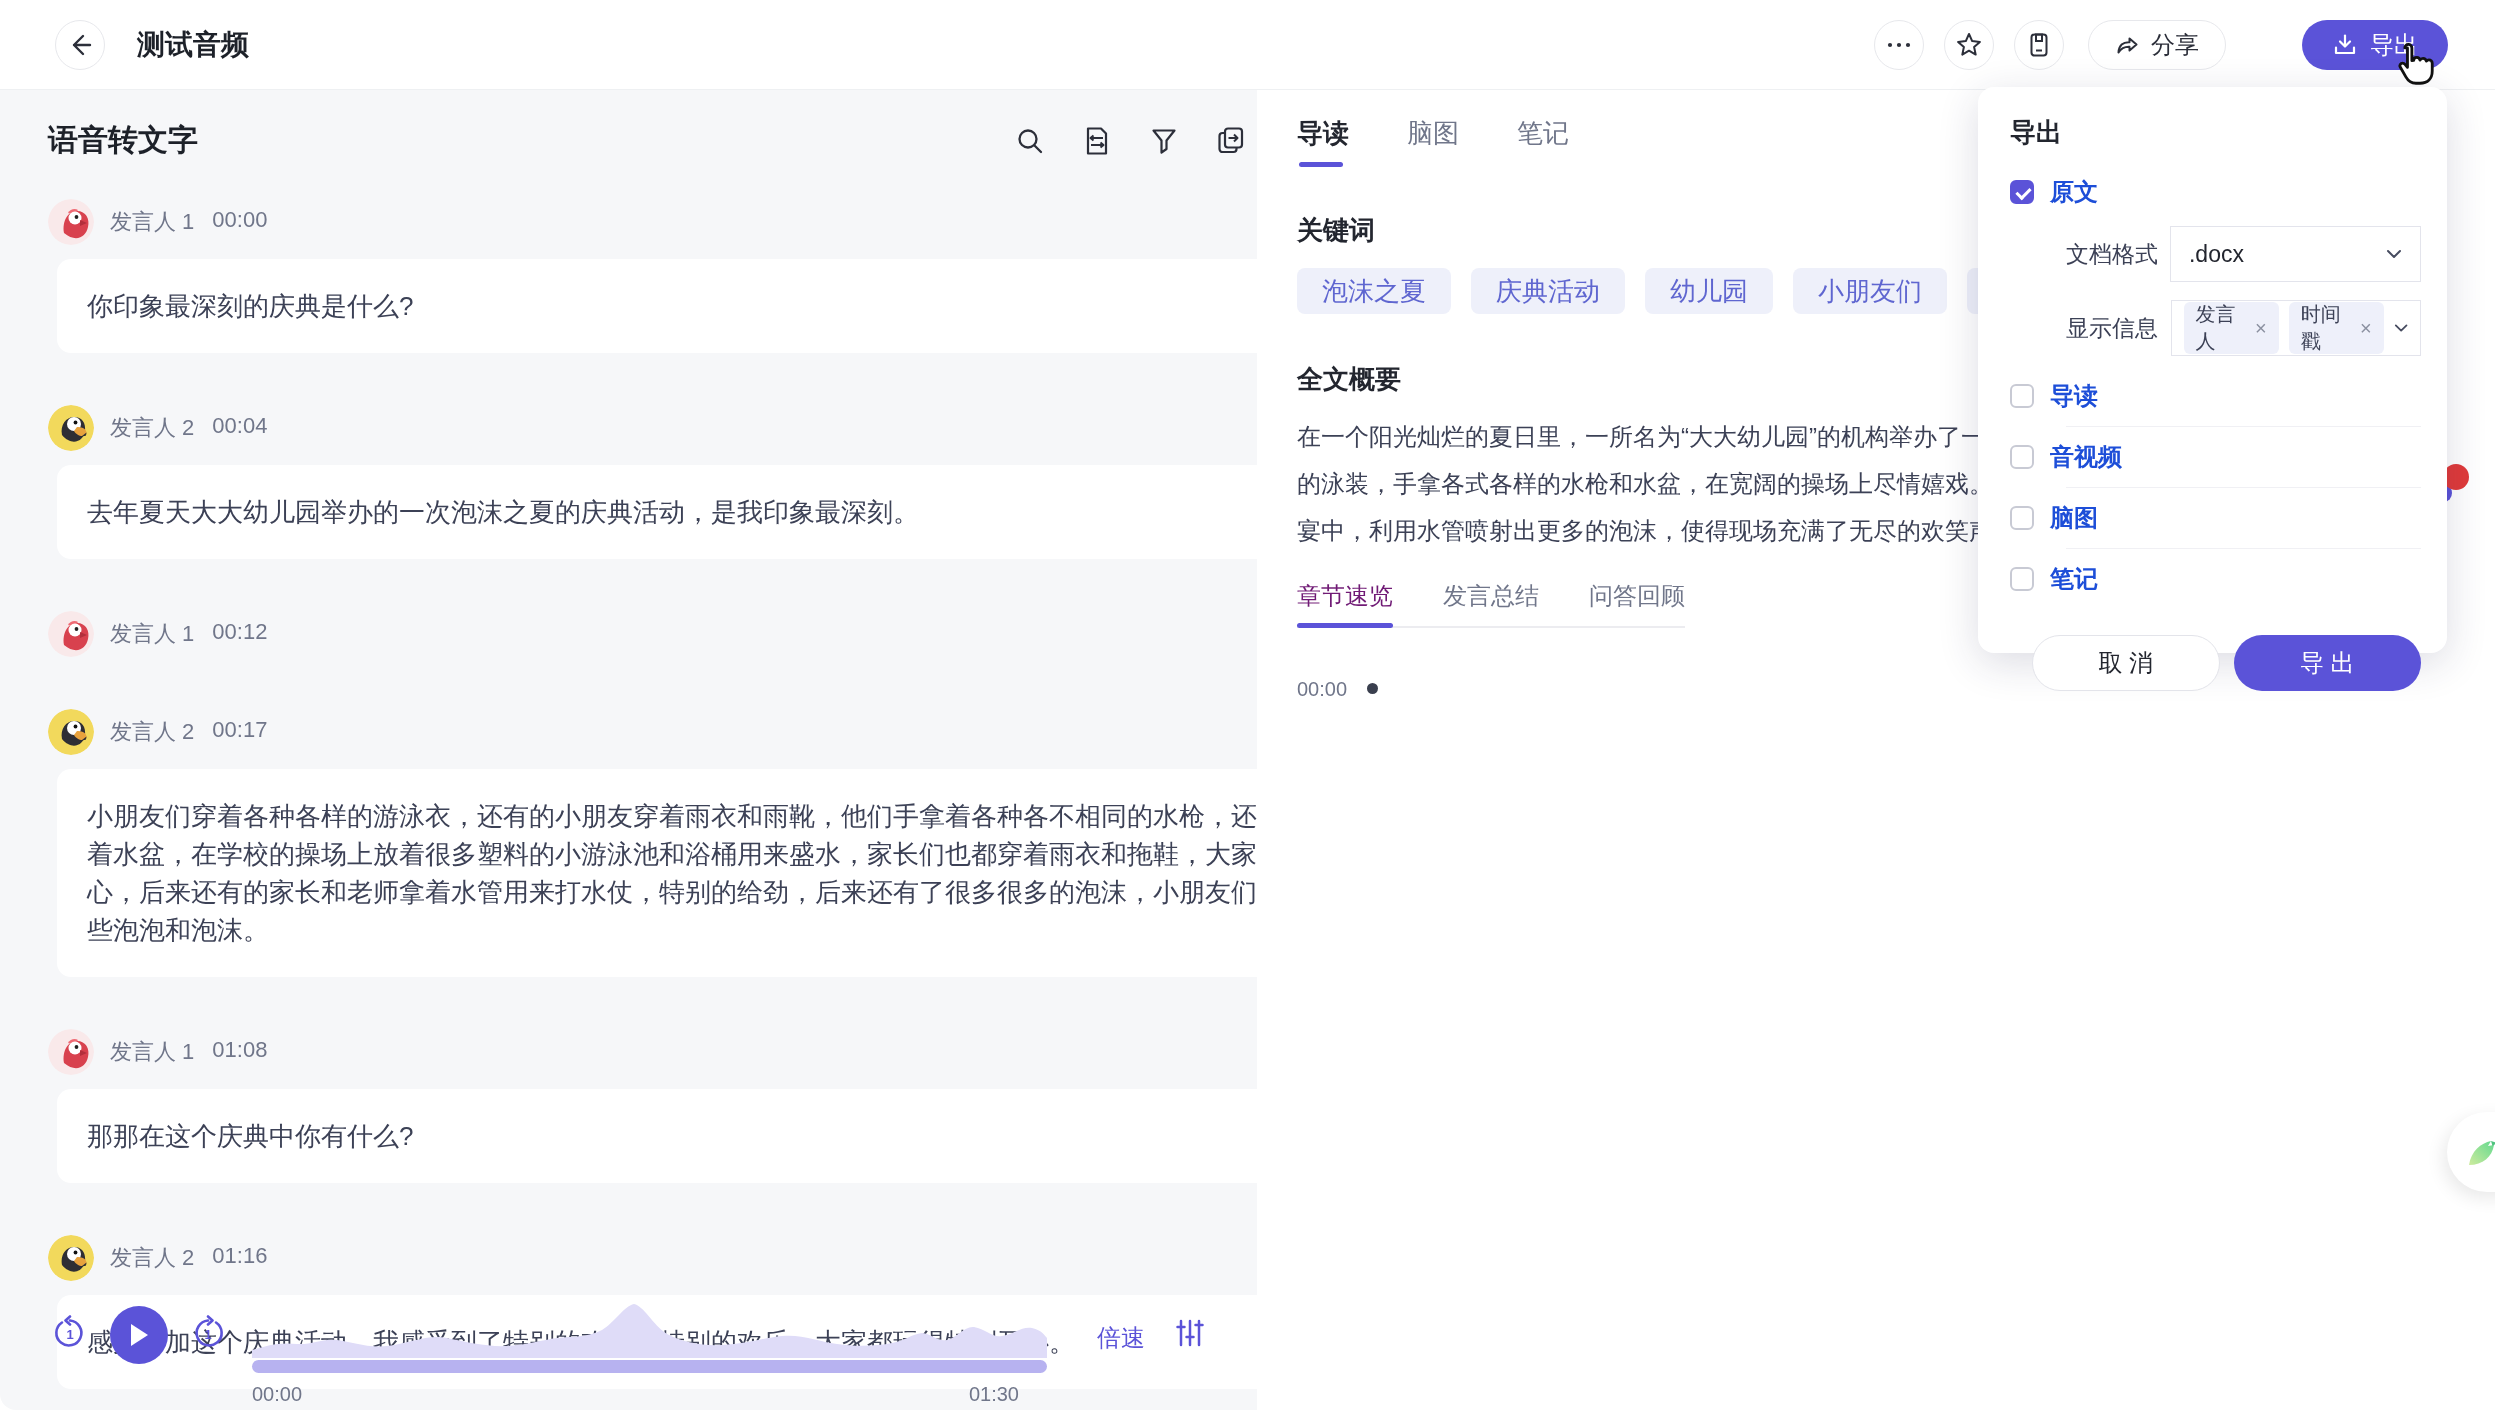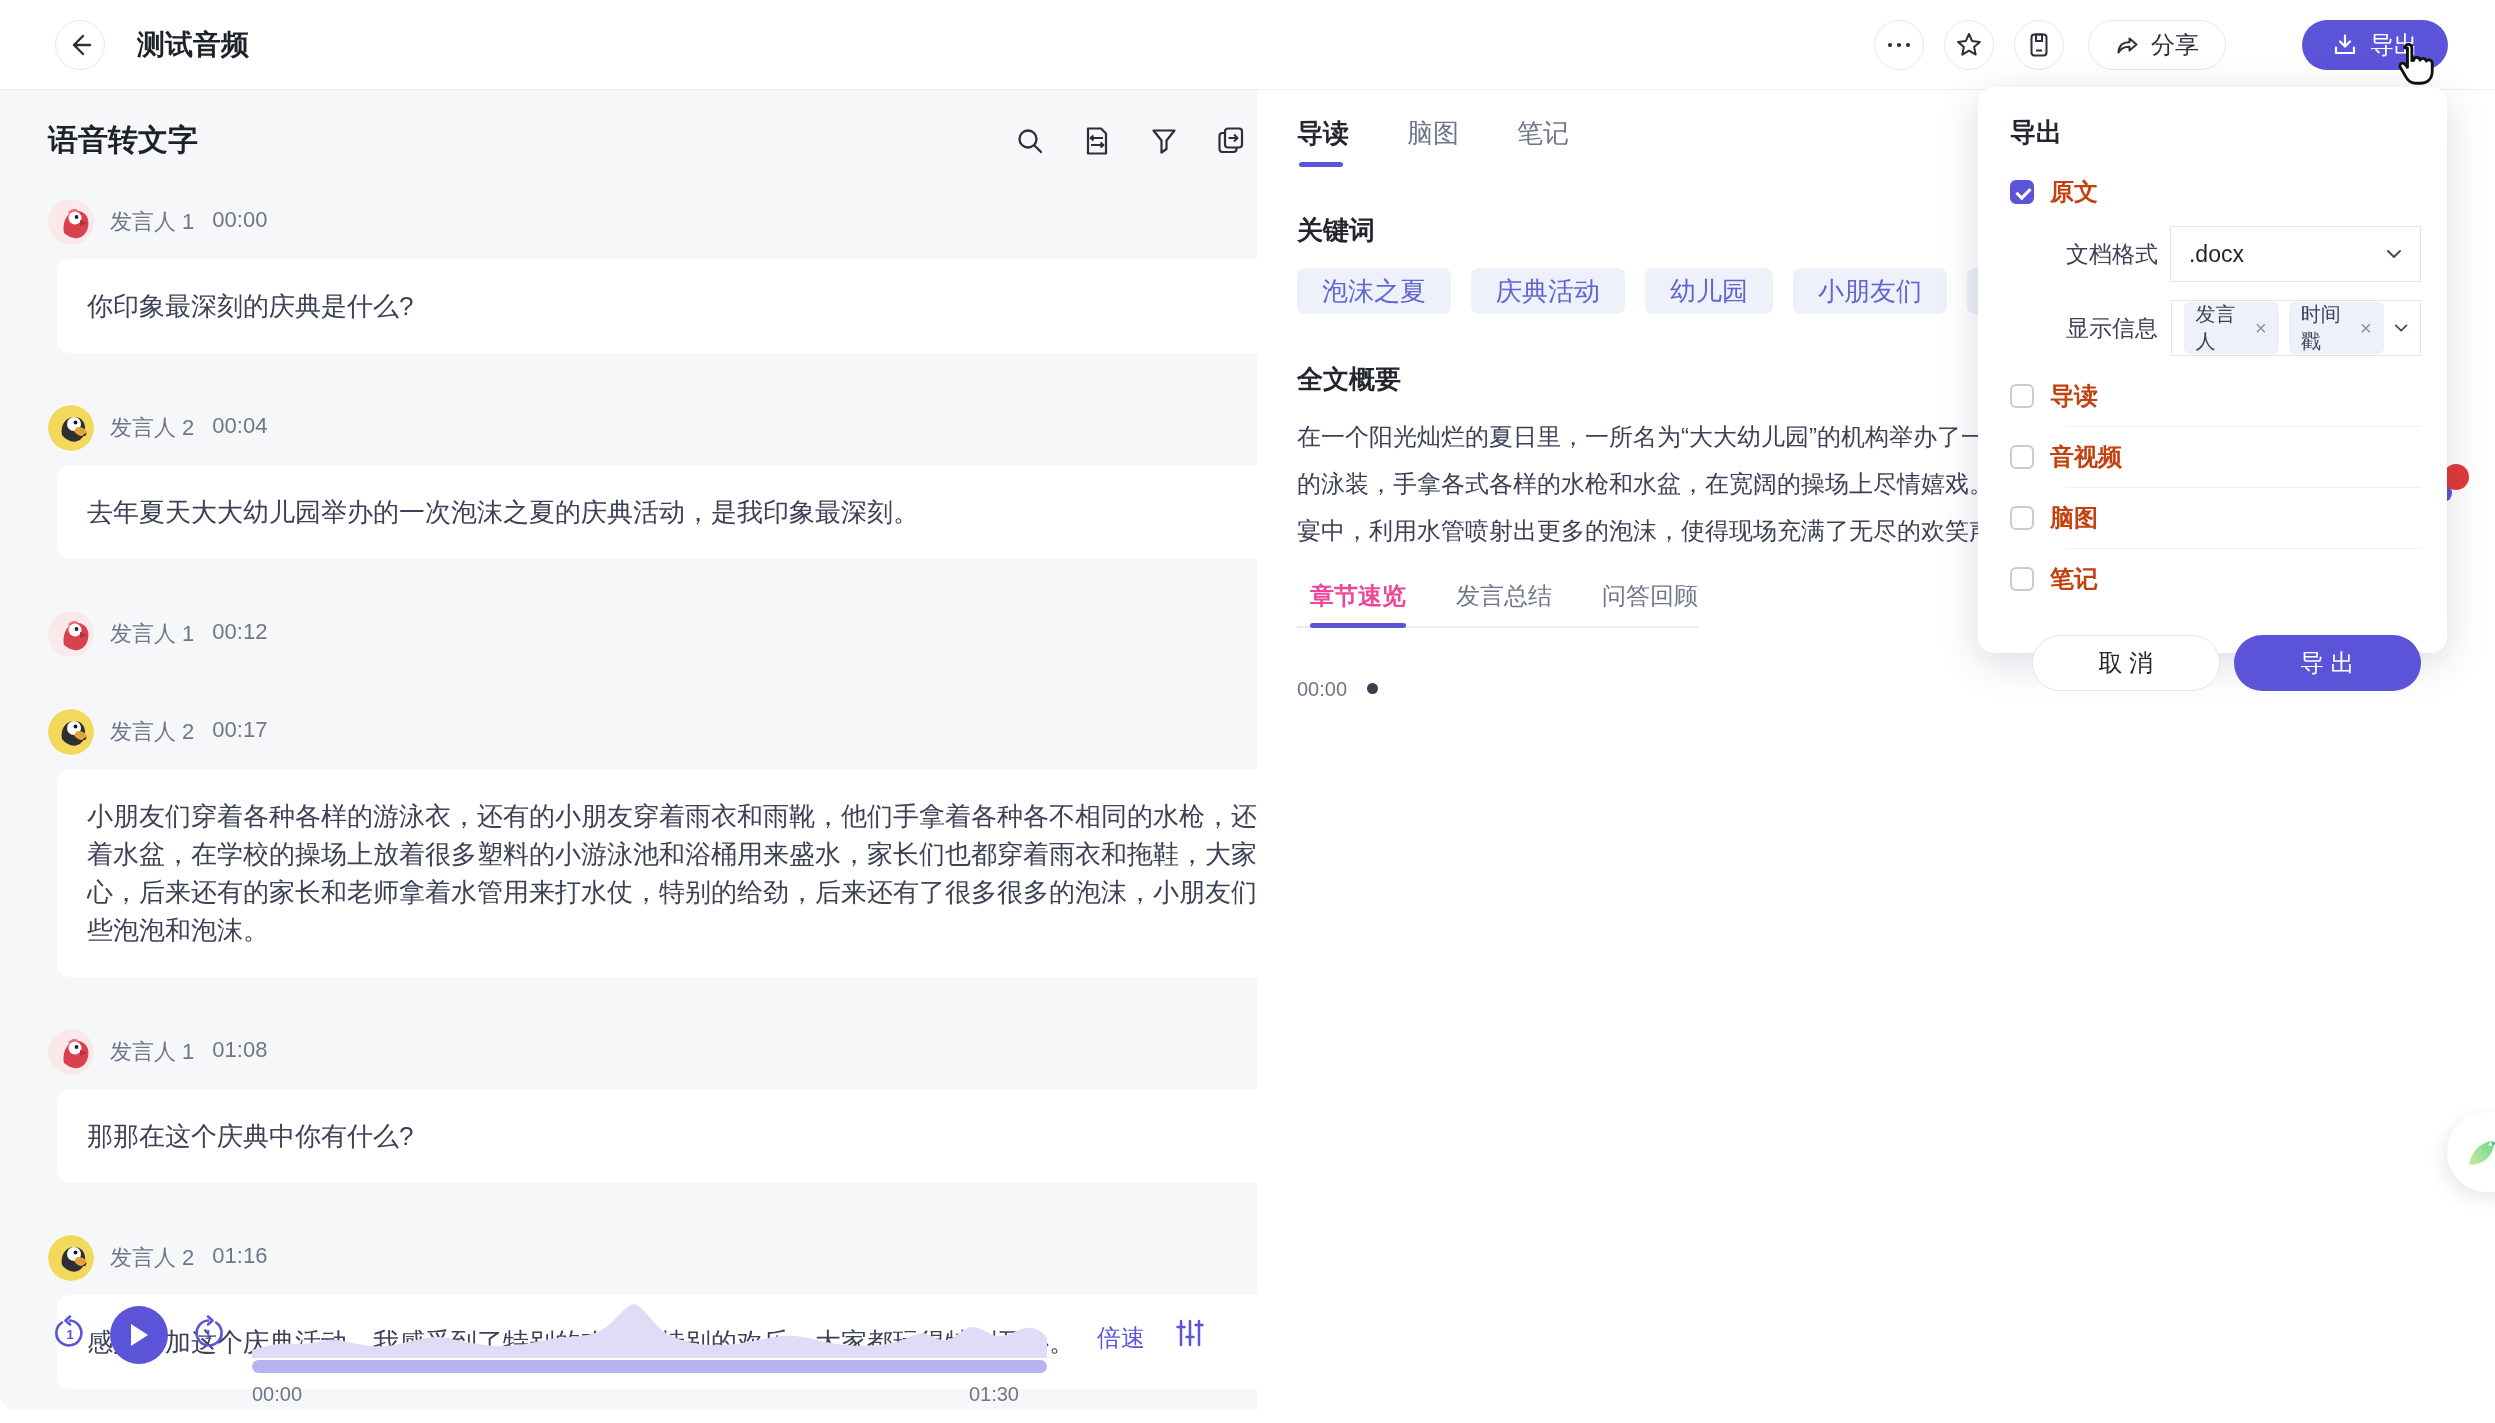--- a/index.html
+++ b/index.html
@@ -59,39 +59,39 @@
   .tab.active:after { content:""; position:absolute; left:2px; bottom:0; width:44px; height:5px; border-radius:3px; background:#5b53d8; }
   .sec-title { font-size:26px; font-weight:bold; color:#23262f; }
   .kw-title { margin-top:46px; }
   .chips { display:flex; gap:20px; margin-top:20px; }
   .chip { height:46px; display:flex; align-items:center; padding:0 25px; background:#eef0fa; border-radius:8px;
           color:#5f66d0; font-size:26px; cursor:pointer; }
   .sum-title { margin-top:48px; }
   .summary { margin-top:16px; font-size:24px; line-height:47px; color:#3c4156; white-space:pre; overflow:hidden; width:1180px; }
   .sub-tabs { display:flex; gap:50px; margin-top:26px; width:fit-content; border-bottom:2px solid #ececf0; }
   .sub-tab { font-size:24px; color:#70768a; padding-bottom:14px; position:relative; cursor:pointer; }
-  .sub-tab.active { color:#ec4899; font-weight:bold;margin-left:13px; }
+  .sub-tab.active { color:#701a75; font-weight:normal; }
   .sub-tab.active:after { content:""; position:absolute; left:0; bottom:-2px; width:96px; height:5px; border-radius:3px; background:#5b53d8; }
   .chapter-row { display:flex; margin-top:34px; align-items:flex-start; }
   .ch-time { font-size:20px; color:#70768a; margin-top:16px; }
   .ch-dot { width:11px; height:11px; border-radius:50%; background:#3a3f4e; margin:21px 0 0 20px; }
   .ch-card { margin-left:22px; width:1048px; background:#ededf9; border-radius:10px; padding:22px 28px; cursor:pointer; }
   .ch-title { font-size:24px; font-weight:bold; color:#23262f; }
   .ch-body { margin-top:12px; font-size:21px; line-height:33px; color:#4a5065; }
 
   
   .popup { position:absolute; left:1978px; top:87px; width:469px; height:566px; background:#fff; border-radius:16px;
            box-shadow:0 10px 40px rgba(40,40,80,.16); z-index:20; padding:28px 26px 24px 32px; }
   .p-title { font-size:26px; font-weight:bold; color:#23262f; }
   .p-row { display:flex; align-items:center; gap:16px; margin-top:26px; }
   .cbx { width:24px; height:24px; border:2px solid #c8cad4; border-radius:6px; background:#fff; cursor:pointer; flex:0 0 24px; }
   .cbx.checked { background:#5b53d8; border-color:#5b53d8; position:relative; }
   .cbx.checked:after { content:""; position:absolute; left:7px; top:3px; width:6px; height:11px;
                        border:solid #fff; border-width:0 3px 3px 0; transform:rotate(45deg); }
-  .p-label-strong { font-size:24px; font-weight:bold; color:#c2410c; }
+  .p-label-strong { font-size:24px; font-weight:bold; color:#1d4ed8; }
   .p-field { display:flex; align-items:center; margin:18px 0 0 56px; }
   .p-field-label { font-size:23px; color:#3c4156; width:122px; }
   .p-select { width:288px; height:56px; border:1px solid #e3e4ec; border-radius:0; display:flex; align-items:center;
               padding:0 18px; font-size:23px; color:#23262f; cursor:pointer; }
   .p-select .chev { margin-left:auto; }
   .mini-chip { background:#eef0fa; border-radius:6px; height:52px; display:flex; align-items:center;
                padding:0 12px; font-size:20px; color:#3c4156; margin-right:10px; }
   .mini-x { color:#8b90a0; margin-left:8px; cursor:pointer; font-size:20px; }
   .p-options { margin-top:10px; }
   .p-opt { display:flex; align-items:center; gap:16px; height:60px; }

